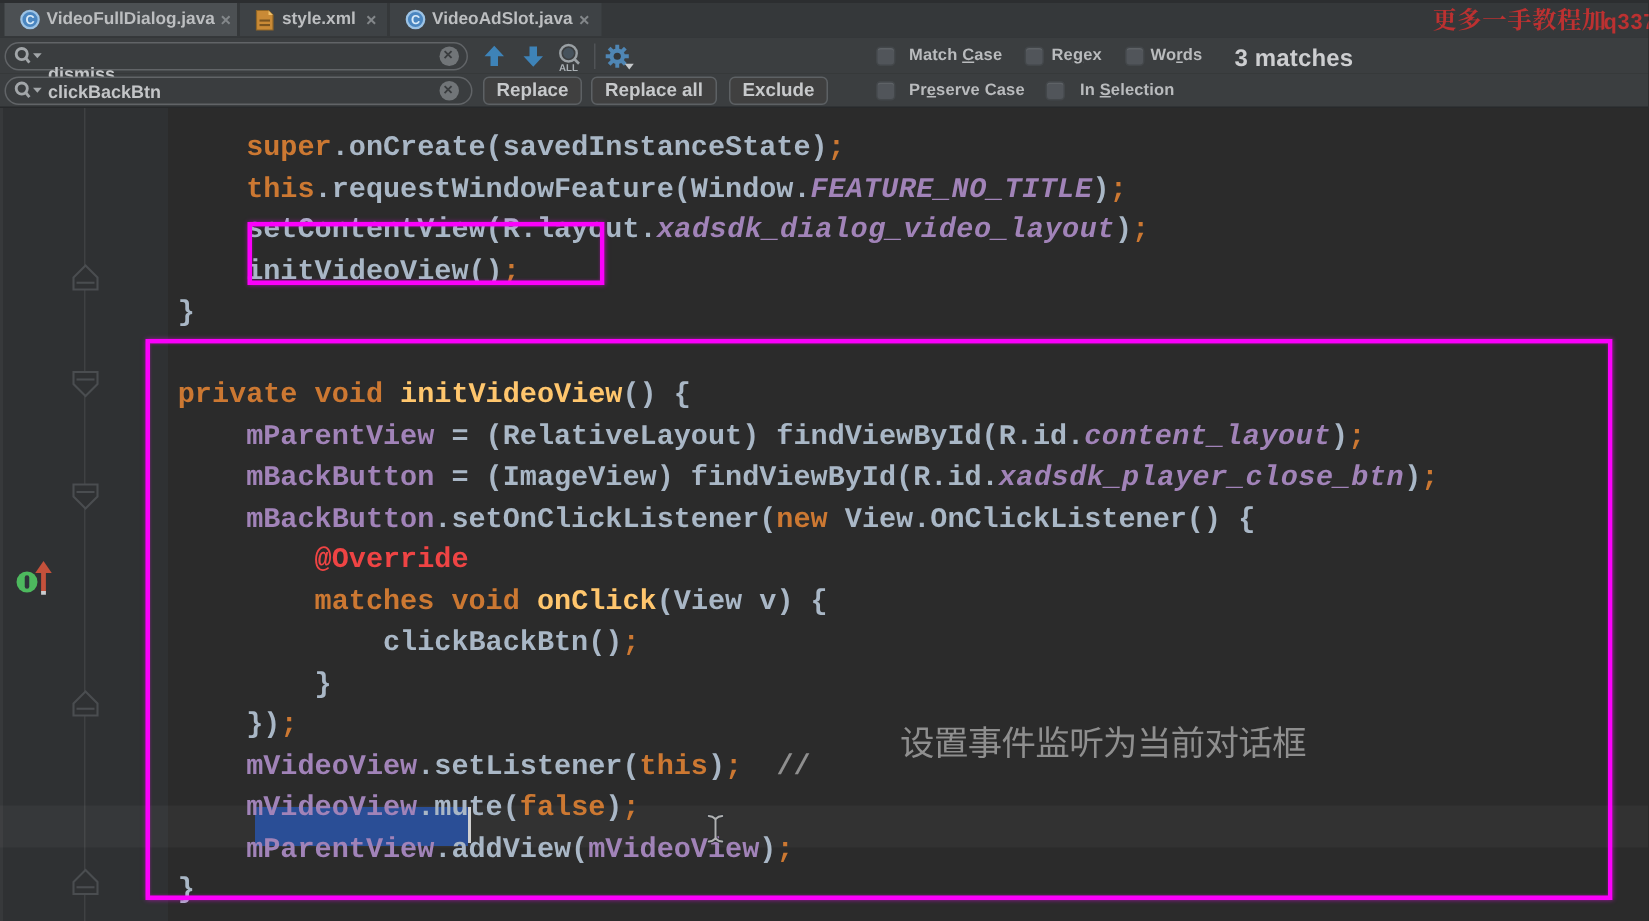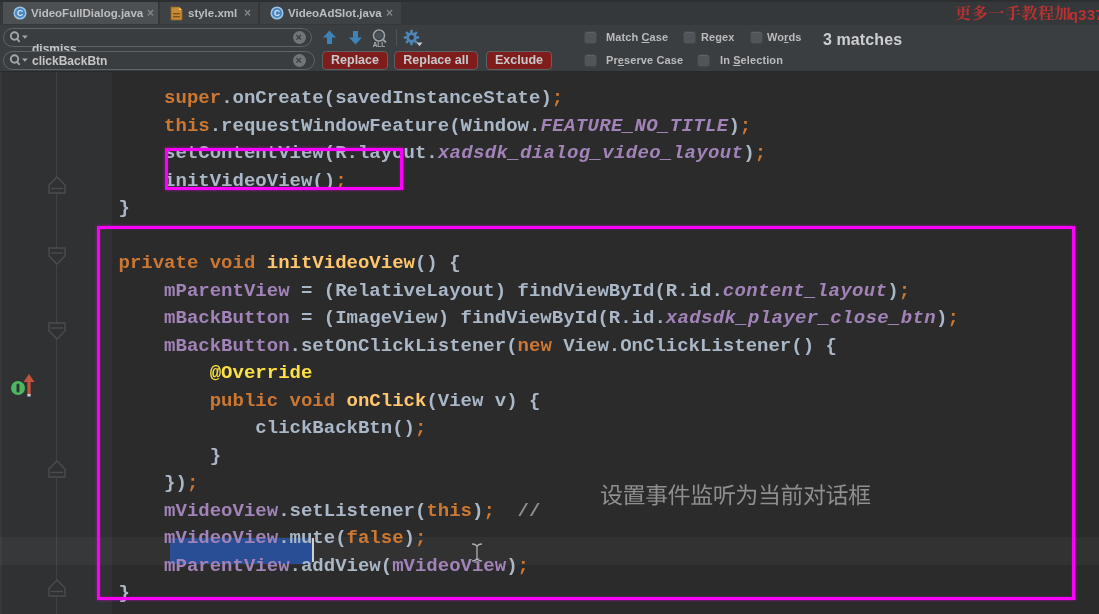--- a/index.html
+++ b/index.html
@@ -15,33 +15,33 @@
 .tab .tx { position:absolute; top:6px; width:10px; height:10px; color:#83878a; font-size:12px; line-height:10px; font-weight:700; }
 
 #row1 { position:absolute; left:0; top:25px; width:1099px; height:24px; background:#3b3e40; }
 #row2 { position:absolute; left:0; top:49px; width:1099px; height:23px; background:#3b3e40; border-bottom:1px solid #27292b; }
 .sfield { position:absolute; height:19px; background:#3a3d3f; border:1px solid #616467; border-radius:10px; }
 .ftext { position:absolute; font-size:12px; font-weight:600; color:#c3c5c7; white-space:nowrap; }
 .clearx { position:absolute; width:13px; height:13px; border-radius:50%; background:#717578; }
 .clearx:before { content:"×"; position:absolute; left:2.5px; top:-0.5px; color:#393c3e; font-size:11px; font-weight:700; }
 .cb { position:absolute; width:13px; height:13px; border-radius:3px; background:#51555a; border:1px solid #43474a; box-shadow:inset 0 1px 0 rgba(255,255,255,0.08); }
 .cblabel { position:absolute; font-size:11px; font-weight:600; color:#b9bbbd; letter-spacing:0.1px; white-space:nowrap; }
-.btn { position:absolute; top:51px; height:19px; background:#7f1d1d; border:1px solid #5d6164; border-radius:4px;
+.btn { position:absolute; top:51px; height:19px; background:#404040; border:1px solid #5d6164; border-radius:4px;
       font-size:12.5px; font-weight:600; color:#c7c9cb; text-align:center; line-height:17px; }
 
 #editor { position:absolute; left:0; top:72px; width:1099px; height:542px; background:#2b2b2b; }
 #gutter { position:absolute; left:0; top:0; width:112px; height:542px; background:#2f3133; }
 #foldline { position:absolute; left:56px; top:0; width:1px; height:542px; background:#3f4143; }
 #code { position:absolute; left:118.5px; top:-2.75px; font-family:"Liberation Mono", monospace;
   font-size:19px; line-height:27.5px; white-space:pre; color:#a9b7c6; font-weight:bold; letter-spacing:0px;margin-top:16px; }
 .k { color:#cc7832; }
 .f { color:#a183b8; }
 .c { color:#a183b8; font-style:italic; letter-spacing:0.35px; }
 .m { color:#ffc66d; }
-.a { color:#fde047; }
+.a { color:#ef4444; }
 .cm { color:#8f8f8f; }
 #linehl { position:absolute; left:0; top:465.25px; width:1099px; height:27.5px; background:rgba(255,255,255,0.035); }
 #selrect { position:absolute; left:170px; top:465.75px; width:142px; height:26.5px; background:#2a4e96; }
 #caret { position:absolute; left:312px; top:466px; width:2px; height:24px; background:#d0d0d0; }
 
 .anno { position:absolute; border:3px solid #fb00fb; box-shadow:0 0 3px rgba(255,0,255,0.55), inset 0 0 2px rgba(255,0,255,0.4); }
 #redmark { position:absolute; left:1069px; top:6.5px; font-size:14.5px; font-weight:700; color:#bc3131; filter:blur(0.3px); letter-spacing:0.5px; white-space:nowrap; }
 </style></head>
 <body>
 <div id="screen">
@@ -173,21 +173,21 @@
     <span class="k">this</span>.requestWindowFeature(Window.<span class="c">FEATURE_NO_TITLE</span>)<span class="k">;</span>
     setContentView(R.layout.<span class="c">xadsdk_dialog_video_layout</span>)<span class="k">;</span>
     initVideoView()<span class="k">;</span>
 }
 
 <span class="k">private void </span><span class="m">initVideoView</span>() {
     <span class="f">mParentView</span> = (RelativeLayout) findViewById(R.id.<span class="c">content_layout</span>)<span class="k">;</span>
     <span class="f">mBackButton</span> = (ImageView) findViewById(R.id.<span class="c">xadsdk_player_close_btn</span>)<span class="k">;</span>
     <span class="f">mBackButton</span>.setOnClickListener(<span class="k">new</span> View.OnClickListener() {
         <span class="a">@Override</span>
-        <span class="k">public void </span><span class="m">onClick</span>(View v) {
+        <span class="k">matches void </span><span class="m">onClick</span>(View v) {
             clickBackBtn()<span class="k">;</span>
         }
     })<span class="k">;</span>
     <span class="f">mVideoView</span>.setListener(<span class="k">this</span>)<span class="k">;</span><span class="cm">  //</span>
     <span class="f">mVideoView</span>.mute(<span class="k">false</span>)<span class="k">;</span>
     <span class="f">mParentView</span>.addView(<span class="f">mVideoView</span>)<span class="k">;</span>
 }</pre>
     <svg class="abs" style="left:0; top:0;" width="1099" height="542" viewBox="0 0 1099 542">
       <g transform="translate(600.0,431.5) scale(0.02300,-0.02300)">
           <path d="M122 776C175 729 242 662 273 619L324 672C292 713 225 778 171 822ZM43 526V454H184V95C184 49 153 16 134 4C148 -11 168 -42 175 -60C190 -40 217 -20 395 112C386 127 374 155 368 175L257 94V526ZM491 804V693C491 619 469 536 337 476C351 464 377 435 386 420C530 489 562 597 562 691V734H739V573C739 497 753 469 823 469C834 469 883 469 898 469C918 469 939 470 951 474C948 491 946 520 944 539C932 536 911 534 897 534C884 534 839 534 828 534C812 534 810 543 810 572V804ZM805 328C769 248 715 182 649 129C582 184 529 251 493 328ZM384 398V328H436L422 323C462 231 519 151 590 86C515 38 429 5 341 -15C355 -31 371 -61 377 -80C474 -54 566 -16 647 39C723 -17 814 -58 917 -83C926 -62 947 -32 963 -16C867 4 781 39 708 86C793 160 861 256 901 381L855 401L842 398Z" fill="#8f8f8f"></path>

